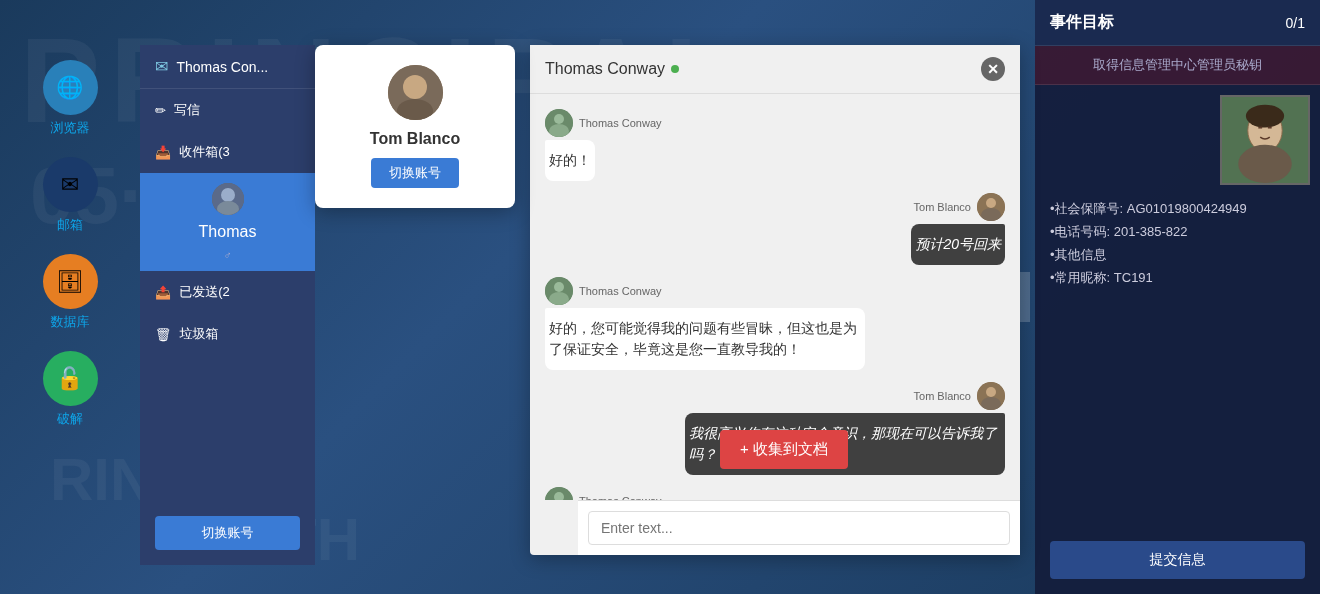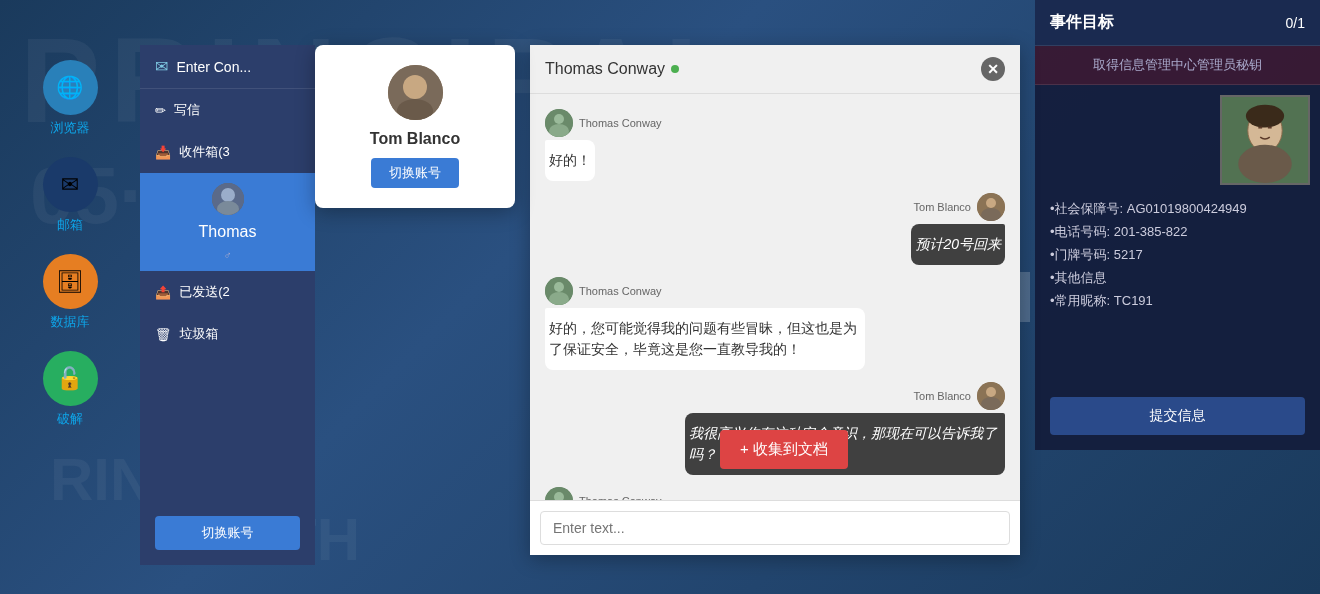--- a/index.html
+++ b/index.html
@@ -305,20 +305,21 @@
       color: white;
       overflow: hidden;
     }
     .msg-avatar-conway {
       background: #6a8a6a;
     }
     .chat-input-area {
       padding: 10px;
       border-top: 1px solid #ddd;
       background: white;
+      margin-left: 48px;
     }
     .chat-input {
       width: 100%;
       padding: 8px 12px;
       border: 1px solid #ddd;
       border-radius: 4px;
       font-size: 14px;
       outline: none;
       color: #999;
     }
@@ -338,21 +339,21 @@
       z-index: 20;
       white-space: nowrap;
     }
 
     
     .right-panel {
       position: absolute;
       right: 0;
       top: 0;
       width: 285px;
-      height: 450px;
+      height: 594px;
       background: rgba(20,30,60,0.95);
       z-index: 3;
       display: flex;
       flex-direction: column;
     }
     .event-header {
       padding: 12px 15px;
       background: #1a2a50;
       display: flex;
       align-items: center;
@@ -466,21 +467,21 @@
   </div>
   <div class="icon-item">
     <div class="icon-circle" style="background:#27ae60;">🔓</div>
     <span class="icon-label">破解</span>
   </div>
 </div>
 
 <div class="mail-panel">
   <div class="mail-header">
     <span style="color:#7ec8e3; font-size:16px;">✉</span>
-    <span>Enter Con...</span>
+    <span>Thomas Con...</span>
   </div>
   <div class="mail-menu-item">
     <span>✏</span>
     <span>写信</span>
   </div>
   <div class="mail-menu-item">
     <span>📥</span>
     <span>收件箱(3</span>
   </div>
   <div class="mail-contact-item">
@@ -645,24 +646,20 @@
   <div class="info-list">
     <div class="info-item">
       <span>•社会保障号:</span>
       <span>AG01019800424949</span>
     </div>
     <div class="info-item">
       <span>•电话号码:</span>
       <span>201-385-822</span>
     </div>
     <div class="info-item">
-      <span>•门牌号码:</span>
-      <span>5217</span>
-    </div>
-    <div class="info-item">
       <span>•其他信息</span>
     </div>
     <div class="info-item">
       <span>•常用昵称:</span>
       <span>TC191</span>
     </div>
   </div>
 
   <div style="flex:1;"></div>
   <button class="submit-btn">提交信息</button>

